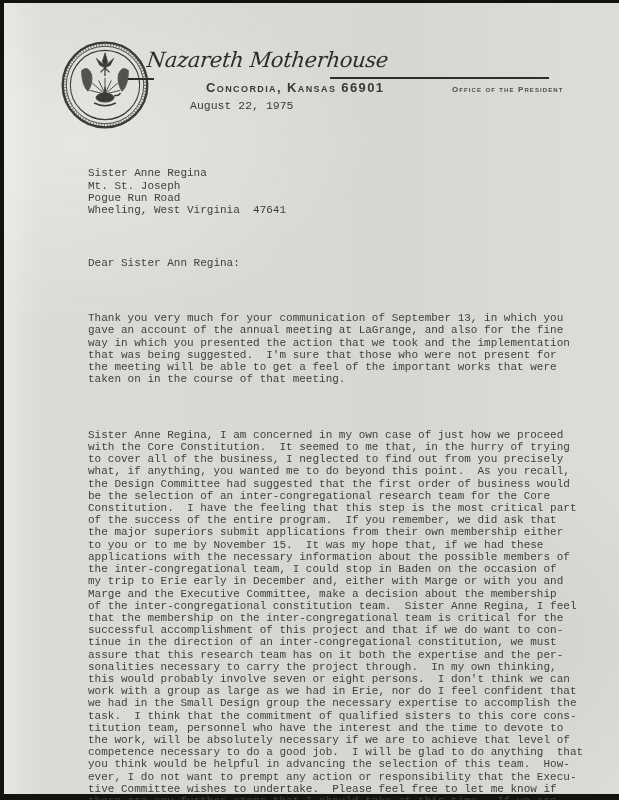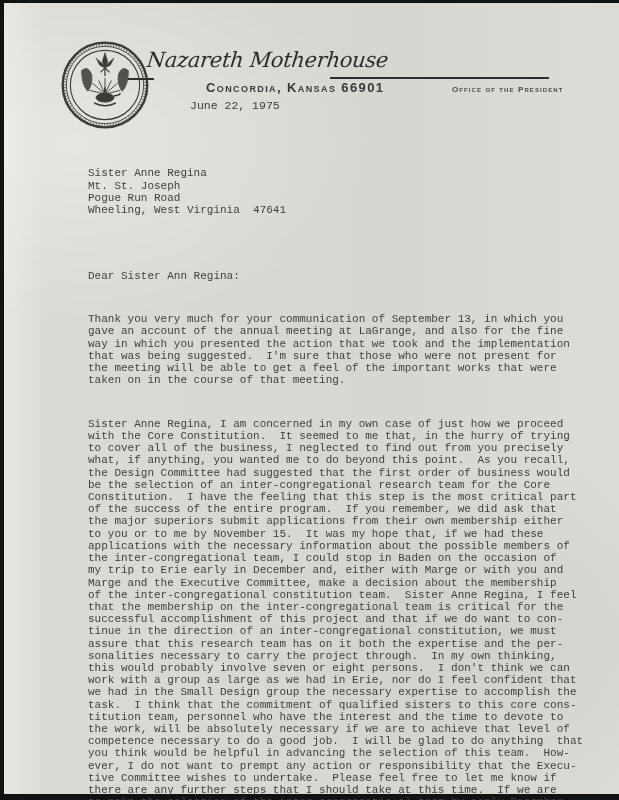--- a/index.html
+++ b/index.html
@@ -52,22 +52,22 @@
     position:absolute;left:190px;top:99px;
     font-size:11.5px;color:#3c3b38;white-space:nowrap;
   }
 
   
   .body{
     position:absolute;left:88px;top:143px;width:505px;
     font-size:11px;line-height:12.2px;
     white-space:pre;color:#403f3c;
   }
-  .salutation{margin-top:29px;}
-  .para{margin-top:7px;}
+  .salutation{margin-top:16px;}
+  .para{margin-top:19px;}
 </style>
 </head>
 <body>
 
 <div class="scan">
 
   <div class="edge edge-top"></div>
   <div class="edge edge-left"></div>
   <div class="edge edge-bottom"></div>
 
@@ -98,21 +98,21 @@
     </svg>
 
     <div class="rule rule-short"></div>
     <div class="script-name">Nazareth Motherhouse</div>
     <div class="rule rule-long"></div>
 
     <div class="concordia">Concordia, Kansas 66901</div>
 
     <div class="office">Office of the President</div>
 
-    <div class="date">June 22, 1975</div>
+    <div class="date">August 22, 1975</div>
   </div>
 
   <div class="body">
     <div class="address">Sister Anne Regina
 Mt. St. Joseph
 Pogue Run Road
 Wheeling, West Virginia  47641</div>
     <div class="salutation">Dear Sister Ann Regina:</div>
     <div class="para">Thank you very much for your communication of September 13, in which you
 gave an account of the annual meeting at LaGrange, and also for the fine

